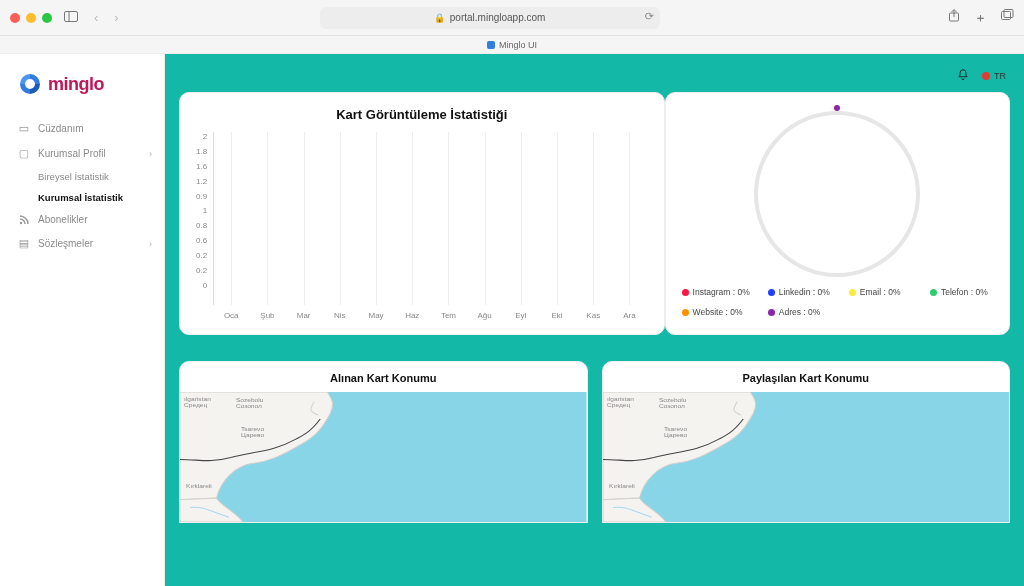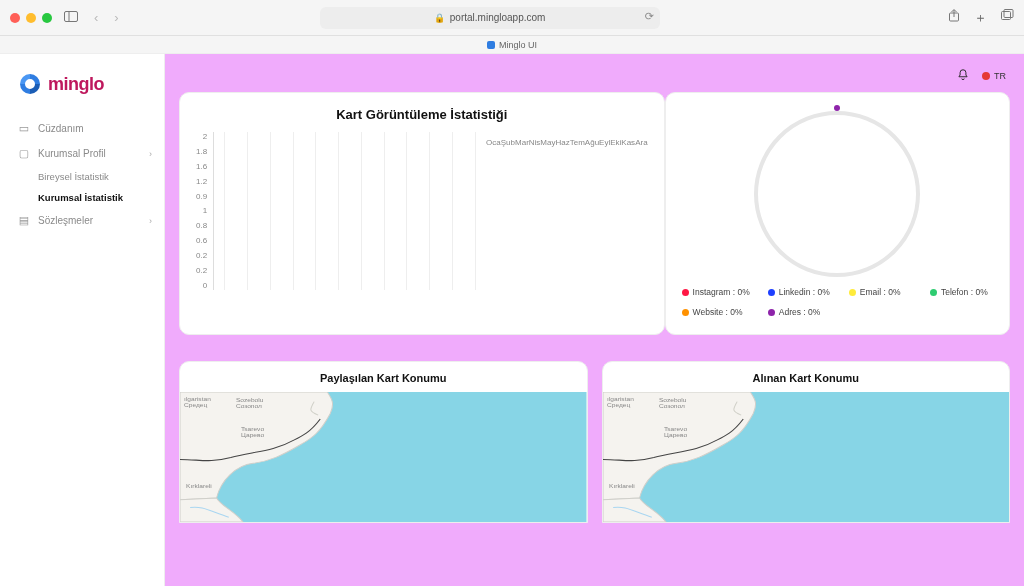--- a/index.html
+++ b/index.html
@@ -26,34 +26,34 @@
   .brand-logo { width:24px; height:24px; }
   .brand-name { font-weight:700; font-size:18px; color:#be185d; letter-spacing:-0.5px; }
   .nav { font-size:10px; }
   .nav-item { display:flex; align-items:center; padding:6px 14px 6px 18px; color:#8a8a8a; gap:8px; cursor:pointer; position:relative; }
   .nav-item .icn { width:12px; display:flex; justify-content:center; font-size:11px; color:#999; }
   .nav-item .chev { position:absolute; right:12px; font-size:9px; color:#aaa; }
   .nav-item.active { color:#111; font-weight:600; }
   .sub-item { font-size:9.5px; padding:5px 14px 5px 38px; color:#8a8a8a; cursor:pointer; }
   .sub-item.active { color:#111; font-weight:700; }
 
-  .main { flex:1; background:#f0abfc; padding:12px 14px; overflow:auto; border-left:1px solid #eee; position:relative;}
+  .main { flex:1; background:#14b8a6; padding:12px 14px; overflow:auto; border-left:1px solid #eee; position:relative;}
   .topbar { display:flex; justify-content:flex-end; align-items:center; gap:12px; height:20px; margin-bottom:6px; padding-right:4px;}
   .bell { font-size:13px; color:#333; cursor:pointer; }
   .lang { display:flex; align-items:center; gap:4px; font-size:9px; color:#333; cursor:pointer;}
   .lang-dot { width:8px; height:8px; border-radius:50%; background:#e53935; display:inline-block; }
 
   .cards-row { display:flex; margin-bottom:26px; }
   .card { background:#fff; border-radius:10px; border:1px solid #eee; padding:14px 16px; flex:1; }
   .card-title { text-align:center; font-size:13px; font-weight:600; margin-bottom:10px; }
 
   
   .chart-wrap { display:flex; height:188px; }
   .y-axis { display:flex; flex-direction:column; justify-content:space-between; align-items:flex-end; font-size:8px; color:#888; padding-right:6px; height:158px; }
-  .plot { flex:1; display:flex; flex-direction:row; }
+  .plot { flex:1; display:flex; flex-direction:column; }
   .grid { flex:1; position:relative; height:158px; }
   .vgrid { position:absolute; top:0; bottom:0; width:1px; background:#eee; }
   .x-axis { display:flex; font-size:8px; color:#888; padding-top:6px; }
   .x-axis span { flex:1; text-align:center; }
 
   
   .donut-wrap { display:flex; flex-direction:column; align-items:center; }
   .donut { width:166px; height:166px; border-radius:50%; background:#fff; border:4px solid #e6e6e6; position:relative; margin:4px 0 10px; }
   .donut:before { content:""; position:absolute; top:-10px; left:calc(50% - 3px); width:6px; height:6px; border-radius:50%; background:#8e24aa; }
   .legend { display:grid; grid-template-columns:repeat(4,1fr); gap:10px 18px; width:100%; font-size:8.5px; color:#444; }
@@ -130,20 +130,30 @@
         <span>Cüzdanım</span>
       </div>
       <div class="nav-item">
         <span class="icn">▢</span>
         <span>Kurumsal Profil</span>
         <span class="chev">›</span>
       </div>
       <div class="sub-item">Bireysel İstatistik</div>
       <div class="sub-item active">Kurumsal İstatistik</div>
       <div class="nav-item">
+        <span class="icn">
+          <svg width="10" height="10" viewBox="0 0 10 10">
+              <circle cx="2" cy="8" r="1.2" fill="#999"></circle>
+              <path d="M1 4 A5 5 0 0 1 6 9" fill="none" stroke="#999" stroke-width="1.4"></path>
+              <path d="M1 1 A8 8 0 0 1 9 9" fill="none" stroke="#999" stroke-width="1.4"></path>
+            </svg>
+        </span>
+        <span>Abonelikler</span>
+      </div>
+      <div class="nav-item">
         <span class="icn">▤</span>
         <span>Sözleşmeler</span>
         <span class="chev">›</span>
       </div>
     </nav>
   </aside>
 
   <main class="main">
     <div class="topbar">
       <span class="bell">
@@ -237,54 +247,54 @@
                 <span class="legend-dot" style="background: rgb(142, 36, 170);"></span>
                 <span>Adres : 0%</span>
               </div>
             </div>
         </div>
       </div>
     </div>
 
     <div class="maps-row">
       <div class="map-card">
+        <div class="map-title">Alınan Kart Konumu</div>
+        <div class="map-body">
+          <svg class="map-svg" width="100%" height="100%" viewBox="0 0 400 135" preserveAspectRatio="none">
+            <rect width="400" height="135" fill="#87d5e6"></rect>
+            <path d="M0 0 L145 0 C150 8 152 12 148 22 C138 42 130 48 118 55 C100 66 88 72 72 74 C 55 76 40 92 36 110 L 0 112 Z" fill="#f5f3ef" stroke="#d0cfca"></path>
+            <path d="M0 70 C 20 70 28 74 50 68 C 70 62 92 62 112 50 C 120 46 128 42 138 28" fill="none" stroke="#444" stroke-width="1.1"></path>
+            <path d="M132 10 C128 18 126 20 136 24" fill="none" stroke="#d0d0c8"></path>
+            <path d="M0 135 L0 112 L36 110 C40 118 54 124 62 135 Z" fill="#f5f3ef" stroke="#d0cfca"></path>
+            <path d="M10 120 C 22 118 30 124 48 130" fill="none" stroke="#a9d6f1" stroke-width="1"></path>
+            <text x="4" y="9" font-size="6.5" fill="#888">ılgaristan</text>
+            <text x="4" y="16" font-size="6.5" fill="#888">Средец</text>
+            <text x="55" y="10" font-size="6.5" fill="#888">Sozebolu</text>
+            <text x="55" y="17" font-size="6.5" fill="#888">Созопол</text>
+            <text x="60" y="40" font-size="6.5" fill="#888">Tsarevo</text>
+            <text x="60" y="47" font-size="6.5" fill="#888">Царево</text>
+            <text x="6" y="100" font-size="6.5" fill="#888">Kırklareli</text>
+          </svg>
+        </div>
+      </div>
+      <div class="map-card">
         <div class="map-title">Paylaşılan Kart Konumu</div>
         <div class="map-body">
           <svg class="map-svg" width="100%" height="100%" viewBox="0 0 400 135" preserveAspectRatio="none">
             <rect width="400" height="135" fill="#87d5e6"></rect>
             <path d="M0 0 L145 0 C150 8 152 12 148 22 C138 42 130 48 118 55 C100 66 88 72 72 74 C 55 76 40 92 36 110 L 0 112 Z" fill="#f5f3ef" stroke="#d0cfca"></path>
             <path d="M0 70 C 20 70 28 74 50 68 C 70 62 92 62 112 50 C 120 46 128 42 138 28" fill="none" stroke="#444" stroke-width="1.1"></path>
             <path d="M132 10 C128 18 126 20 136 24" fill="none" stroke="#d0d0c8"></path>
             <path d="M0 135 L0 112 L36 110 C40 118 54 124 62 135 Z" fill="#f5f3ef" stroke="#d0cfca"></path>
             <path d="M10 120 C 22 118 30 124 48 130" fill="none" stroke="#a9d6f1" stroke-width="1"></path>
             <text x="4" y="9" font-size="6.5" fill="#888">ılgaristan</text>
             <text x="4" y="16" font-size="6.5" fill="#888">Средец</text>
             <text x="55" y="10" font-size="6.5" fill="#888">Sozebolu</text>
             <text x="55" y="17" font-size="6.5" fill="#888">Созопол</text>
             <text x="60" y="40" font-size="6.5" fill="#888">Tsarevo</text>
             <text x="60" y="47" font-size="6.5" fill="#888">Царево</text>
             <text x="6" y="100" font-size="6.5" fill="#888">Kırklareli</text>
           </svg>
         </div>
       </div>
-      <div class="map-card">
-        <div class="map-title">Alınan Kart Konumu</div>
-        <div class="map-body">
-          <svg class="map-svg" width="100%" height="100%" viewBox="0 0 400 135" preserveAspectRatio="none">
-            <rect width="400" height="135" fill="#87d5e6"></rect>
-            <path d="M0 0 L145 0 C150 8 152 12 148 22 C138 42 130 48 118 55 C100 66 88 72 72 74 C 55 76 40 92 36 110 L 0 112 Z" fill="#f5f3ef" stroke="#d0cfca"></path>
-            <path d="M0 70 C 20 70 28 74 50 68 C 70 62 92 62 112 50 C 120 46 128 42 138 28" fill="none" stroke="#444" stroke-width="1.1"></path>
-            <path d="M132 10 C128 18 126 20 136 24" fill="none" stroke="#d0d0c8"></path>
-            <path d="M0 135 L0 112 L36 110 C40 118 54 124 62 135 Z" fill="#f5f3ef" stroke="#d0cfca"></path>
-            <path d="M10 120 C 22 118 30 124 48 130" fill="none" stroke="#a9d6f1" stroke-width="1"></path>
-            <text x="4" y="9" font-size="6.5" fill="#888">ılgaristan</text>
-            <text x="4" y="16" font-size="6.5" fill="#888">Средец</text>
-            <text x="55" y="10" font-size="6.5" fill="#888">Sozebolu</text>
-            <text x="55" y="17" font-size="6.5" fill="#888">Созопол</text>
-            <text x="60" y="40" font-size="6.5" fill="#888">Tsarevo</text>
-            <text x="60" y="47" font-size="6.5" fill="#888">Царево</text>
-            <text x="6" y="100" font-size="6.5" fill="#888">Kırklareli</text>
-          </svg>
-        </div>
-      </div>
     </div>
   </main>
 </div>
 
 </body></html>

